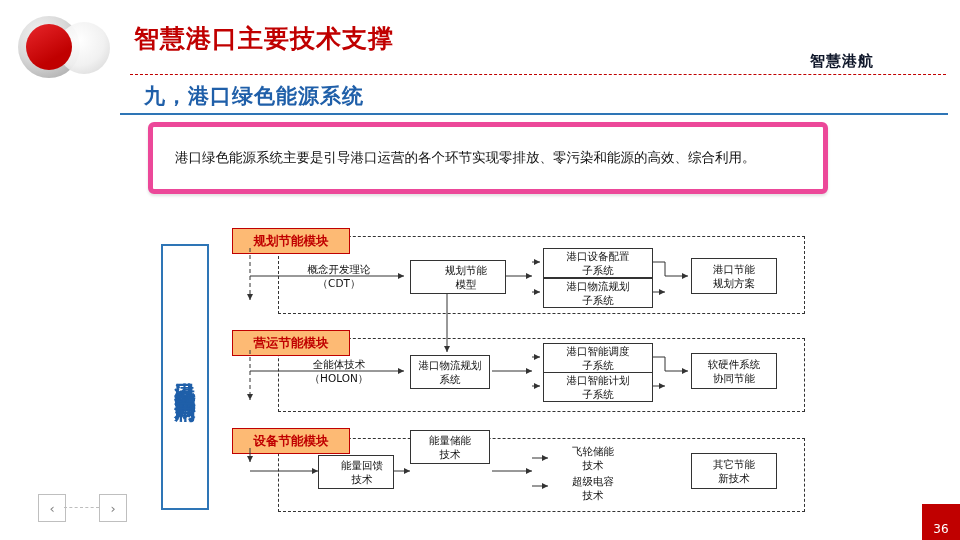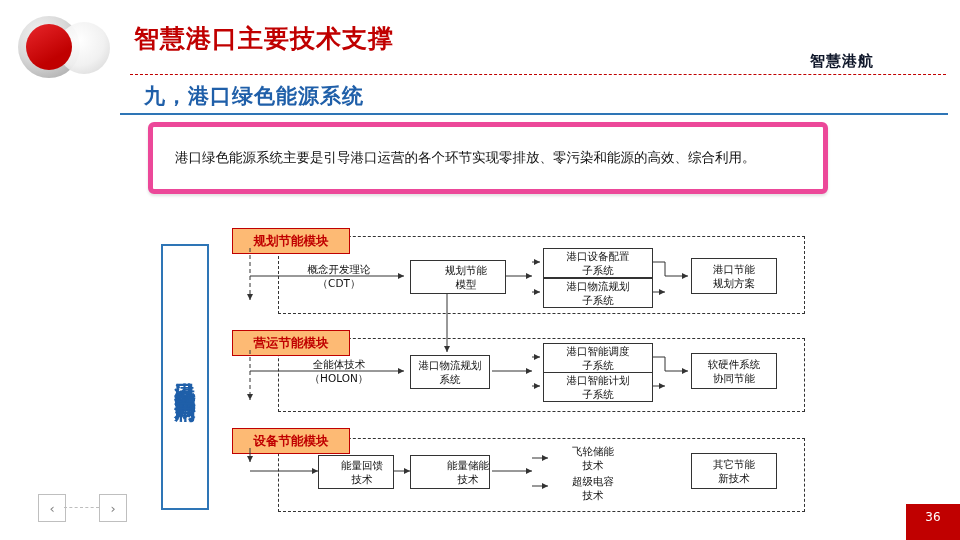--- a/index.html
+++ b/index.html
@@ -75,23 +75,23 @@
     display:flex;align-items:center;justify-content:center;text-align:center;
     font-size:10.5px;color:#111;line-height:1.35;
   }
   .node.plain{border:none;background:transparent;}
   
   .navbtn{
     position:absolute;width:26px;height:26px;border:1px solid #bfbfbf;background:#fff;
     display:flex;align-items:center;justify-content:center;color:#808080;font-size:13px;
   }
   .pagebadge{
-    position:absolute;right:0;bottom:0;width:54px;height:36px;background:#c00000;
+    position:absolute;right:0;bottom:0;width:38px;height:36px;background:#c00000;
     color:#fff;font-size:12px;display:flex;align-items:flex-end;justify-content:center;
-    padding-bottom:16px;box-sizing:border-box;
+    padding-bottom:4px;box-sizing:border-box;
   }
 </style>
 </head>
 <body>
 
 <div class="logo">
   <div class="ring"></div>
   <div class="ghost"></div>
   <div class="dot"></div>
 </div>
@@ -199,21 +199,21 @@
 </div>
 <div class="node" style="left:691px;top:353px;width:84px;height:34px;">
   <span style="white-space:pre-line;">软硬件系统
 协同节能</span>
 </div>
 
 <div class="node" style="left:318px;top:455px;width:74px;height:32px;">
   <span style="white-space:pre-line;margin-left:12px;">能量回馈
 技术</span>
 </div>
-<div class="node" style="left:410px;top:455px;width:78px;height:32px;justify-content:flex-end;">
+<div class="node" style="left:410px;top:430px;width:78px;height:32px;">
   <span style="white-space:pre-line;">能量储能
 技术</span>
 </div>
 <div class="node plain" style="left:548px;top:444px;width:90px;height:28px;">
   <span style="white-space:pre-line;">飞轮储能
 技术</span>
 </div>
 <div class="node plain" style="left:548px;top:474px;width:90px;height:28px;">
   <span style="white-space:pre-line;">超级电容
 技术</span>

